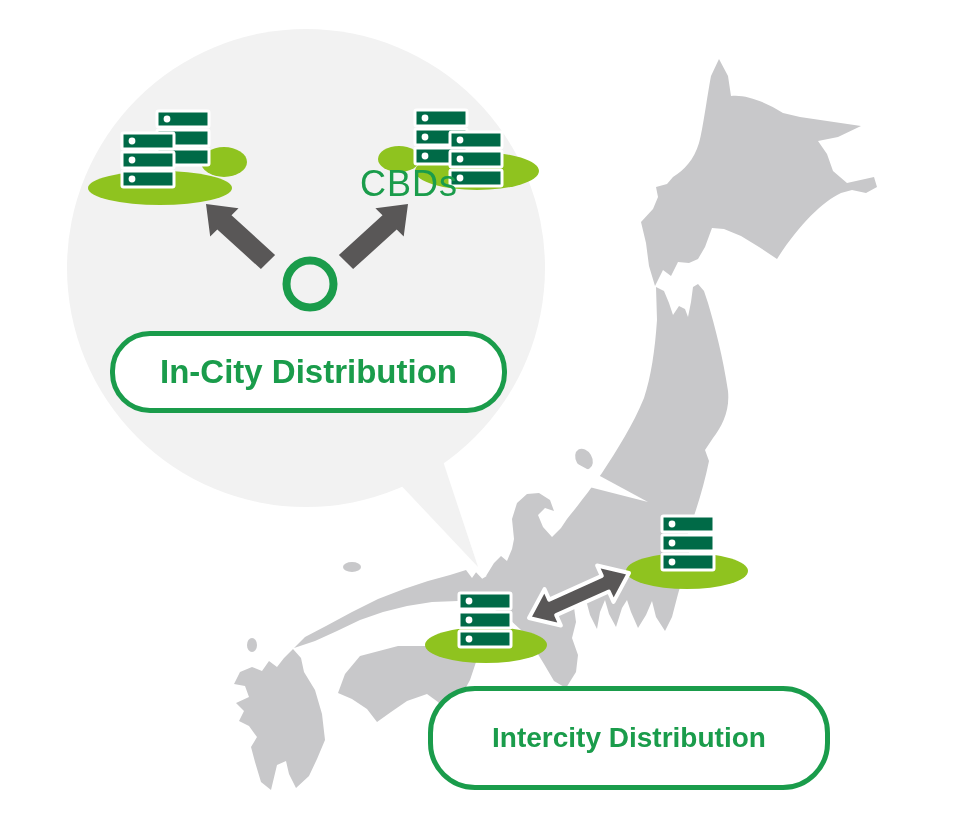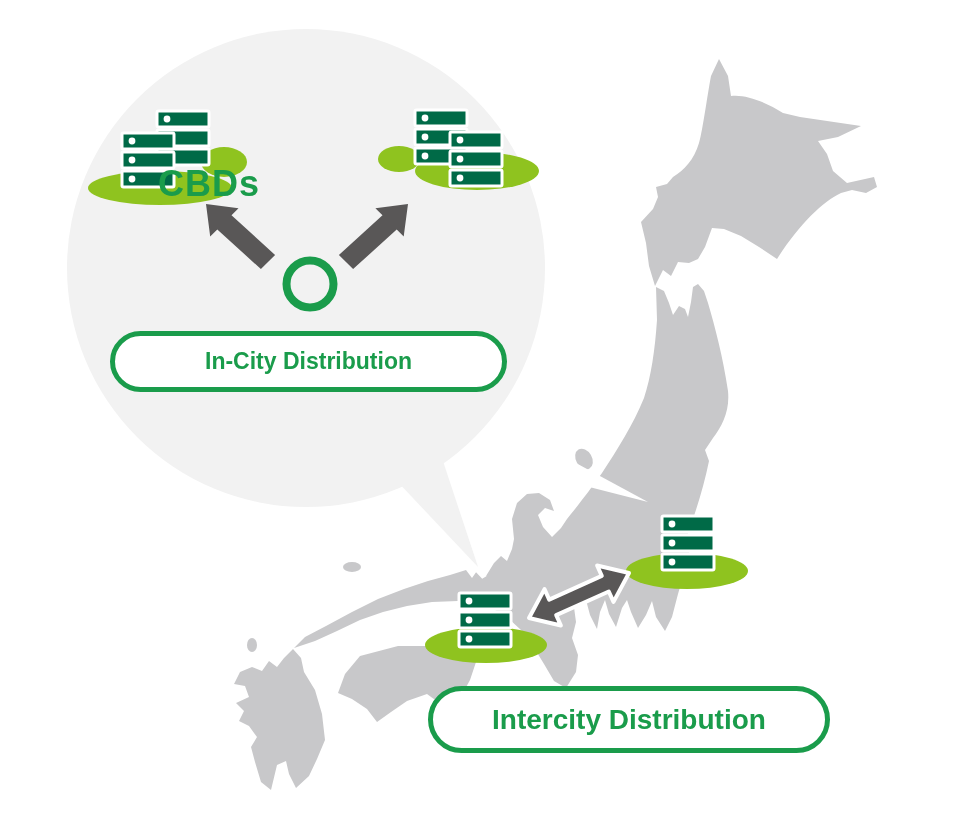--- a/index.html
+++ b/index.html
@@ -13,28 +13,28 @@
   .tail{fill:var(--bubble-gray,#F2F2F2);stroke:#ffffff;stroke-width:5;}
   .bubble{fill:var(--bubble-gray,#F2F2F2);}
   .base{fill:var(--lime-green,#8FC31F);}
   .arrow{fill:var(--arrow-gray,#595757);}
   .arrow2{fill:var(--arrow-gray,#595757);stroke:#ffffff;stroke-width:4;stroke-linejoin:round;}
   .ring{fill:none;stroke:var(--accent-green,#1A9C4B);stroke-width:8;}
   .srv{fill:var(--server-green,#006A47);stroke:#ffffff;stroke-width:3;}
   .led{fill:#ffffff;}
 
   
-  .cbds{position:absolute;left:158px;top:163px;width:300px;text-align:left;
-        font-size:36px;font-weight:bold;color:var(--accent-green,#1A9C4B);letter-spacing:1px;}
+  .cbds{position:absolute;left:158px;top:163px;width:300px;text-align:right;
+        font-size:36px;font-weight:normal;color:var(--accent-green,#1A9C4B);letter-spacing:1px;}
   .pill{position:absolute;box-sizing:border-box;background:#ffffff;
         border:5px solid var(--accent-green,#1A9C4B);color:var(--accent-green,#1A9C4B);
         display:flex;flex-direction:column;align-items:center;justify-content:center;
         font-weight:bold;text-align:center;}
-  .pill-incity{left:110px;top:331px;width:397px;height:61px;border-radius:40px;font-size:23px;}
-  .pill-intercity{left:428px;top:686px;width:402px;height:67px;border-radius:47px;
+  .pill-incity{left:110px;top:331px;width:397px;height:82px;border-radius:40px;font-size:33px;}
+  .pill-intercity{left:428px;top:686px;width:402px;height:104px;border-radius:47px;
                   font-size:28px;line-height:34px;}
 </style>
 </head>
 <body>
 
 <div class="stage">
 
   <svg width="960" height="840" viewBox="0 0 960 840">
     <defs>
       <g id="server-stack">

